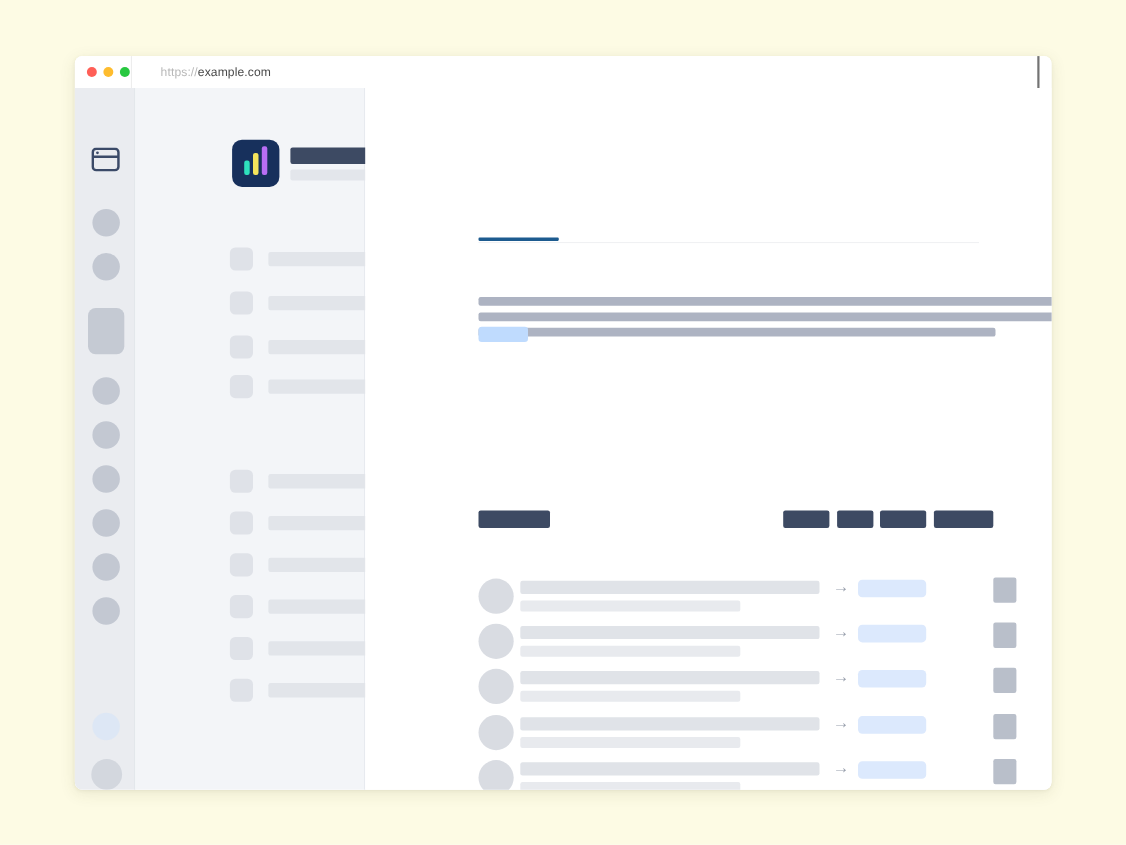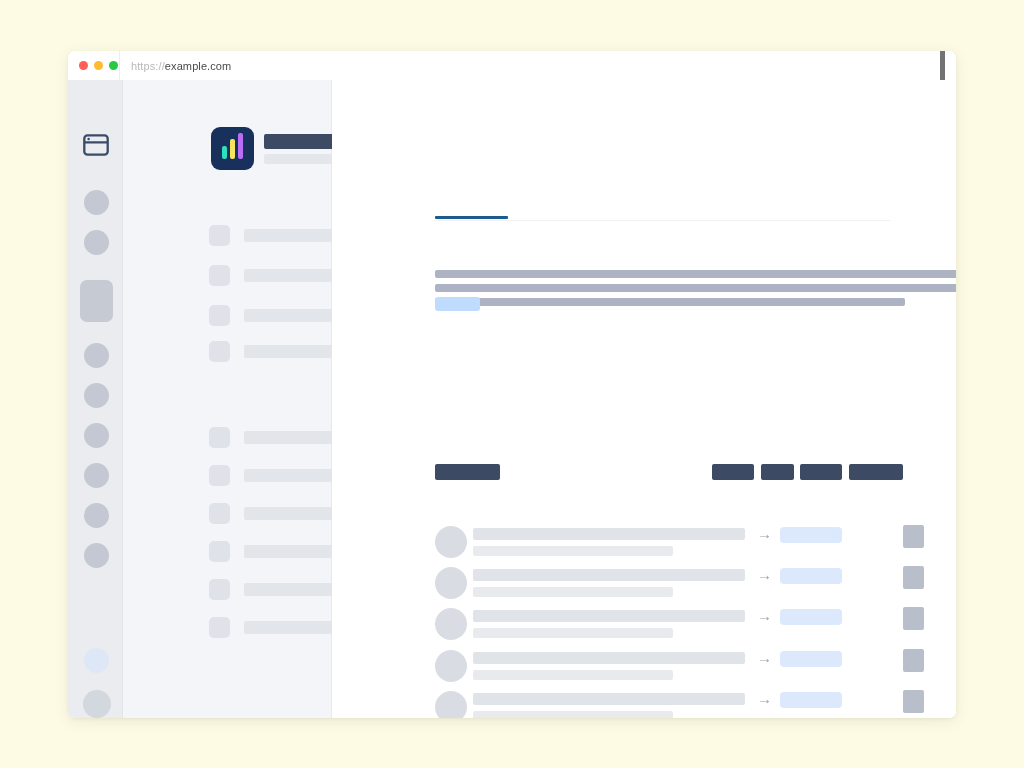--- a/index.html
+++ b/index.html
@@ -50,25 +50,25 @@
   .dot.red    { background: #ff5f57; }
   .dot.yellow { background: #febc2e; }
   .dot.green  { background: #28c840; }
 
   .urlbar {
     position: absolute;
     left: 51px; top: 0;
     width: 826px;
     height: 29px;
     border-left: 1px solid #ededed;
-    border-right: 5px solid #737373;
+    border-right: 2px solid #737373;
     box-sizing: border-box;
     display: flex;
     align-items: center;
-    padding-left: 11px;
+    padding-left: 26px;
     background: #ffffff;
   }
   .url-text {
     font-size: 11px;
     letter-spacing: 0.1px;
     white-space: nowrap;
   }
   .url-scheme { color: #b9b9b9; }
   .url-host   { color: #4a4a4a; }
 

